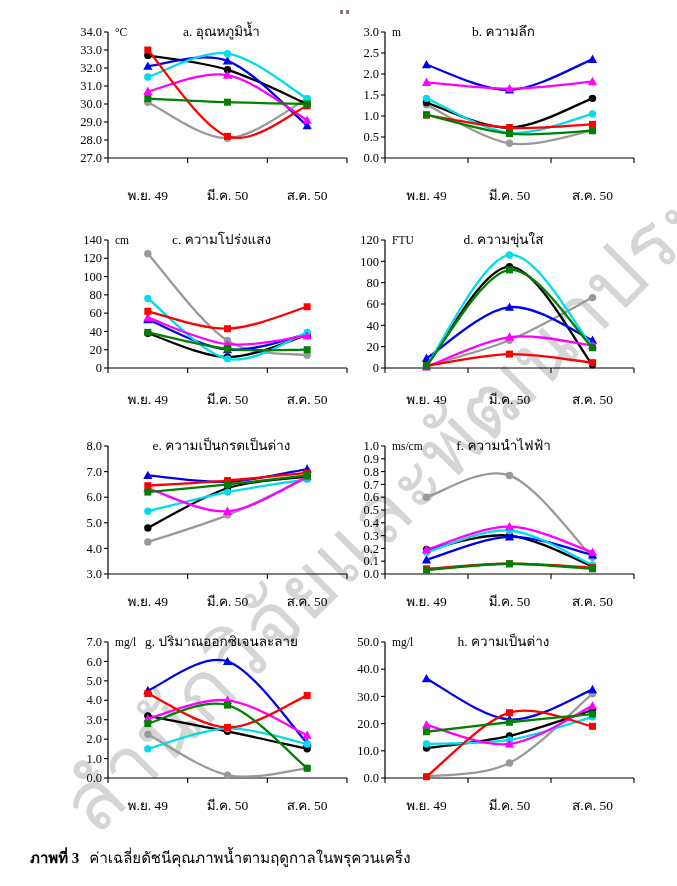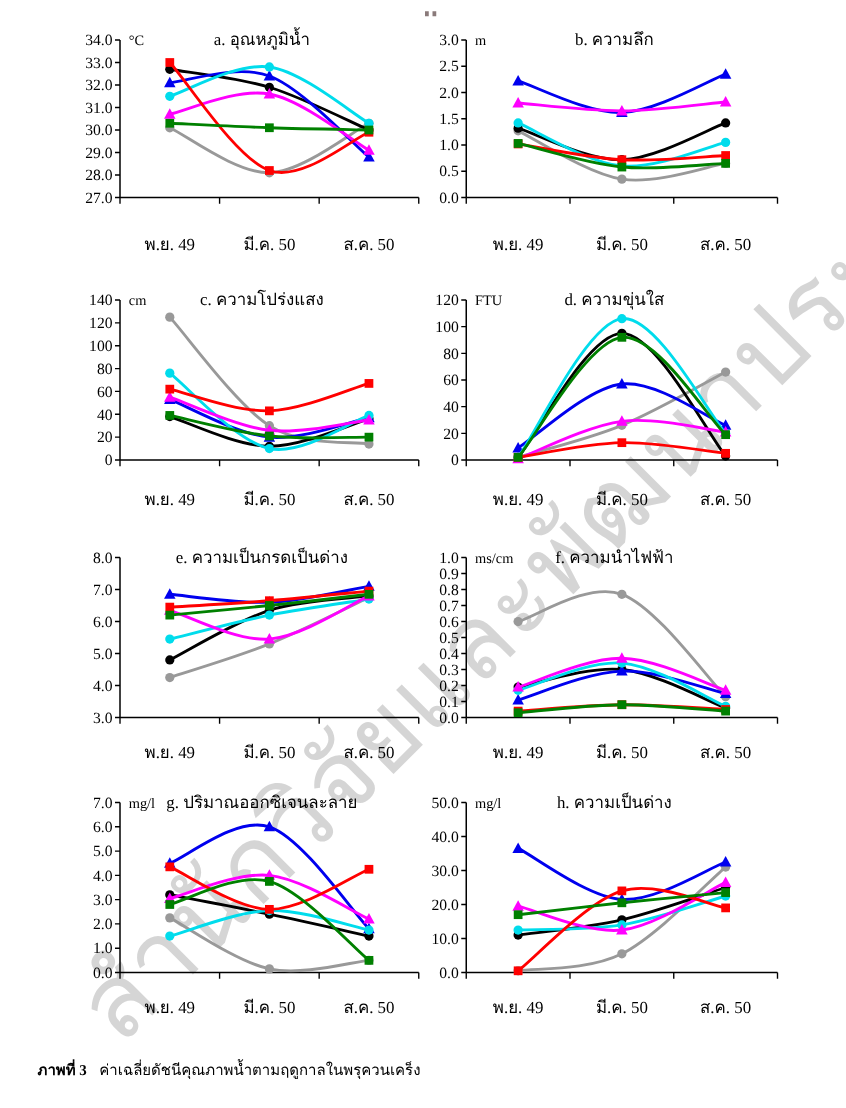--- a/index.html
+++ b/index.html
@@ -2,23 +2,23 @@
 <html><head>
 <meta charset="utf-8">
 <style>
   html,body{margin:0;padding:0;background:#ffffff;}
   .page{position:relative;width:677px;height:886px;background:#ffffff;overflow:hidden;
         font-family:"Liberation Serif","DejaVu Serif",serif;}
   .watermark{position:absolute;left:76px;top:752px;width:820px;white-space:nowrap;
              transform:rotate(-45deg);transform-origin:0 50%;
              font-size:82px;letter-spacing:1px;color:rgba(178,178,178,0.55);
              z-index:0;pointer-events:none;}
-  .charts{position:absolute;left:0;top:0;width:590px;height:886px;z-index:1;}
+  .charts{position:absolute;left:12px;top:0;width:590px;height:886px;z-index:1;}
   .chart-svg{position:absolute;}
-  .caption{position:absolute;left:30px;top:846px;font-size:12px;color:#000;z-index:2;}
+  .caption{position:absolute;left:30px;top:846px;font-size:15px;color:#000;z-index:2;}
   .cap-label{font-weight:bold;margin-right:10px;}
   .header-frag{position:absolute;top:0;left:340px;width:14px;height:4px;z-index:2;}
   .header-frag i{display:inline-block;width:3px;height:4px;background:#8a7a7a;margin-right:3px;}
   svg text{font-family:"Liberation Serif","DejaVu Serif",serif;}
 </style>
 </head>
 <body>
 
 <div class="page">
   <div class="watermark">สำนักวิจัยและพัฒนาประมงน้ำจืด</div>

